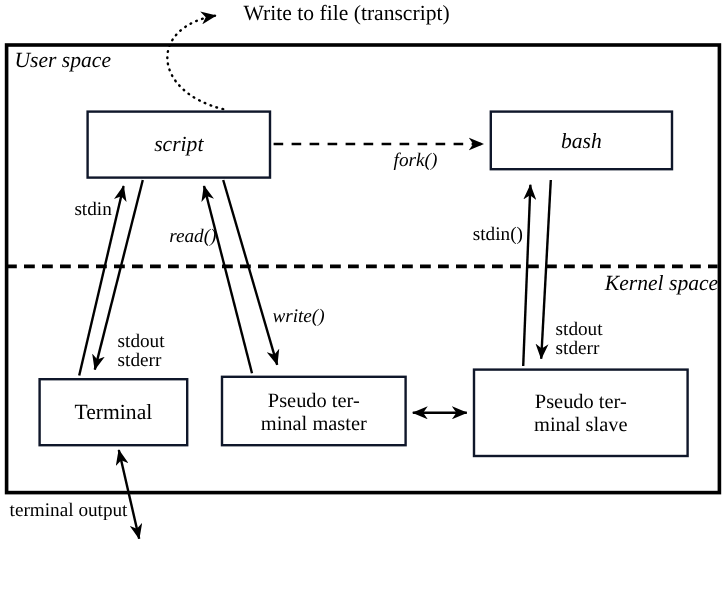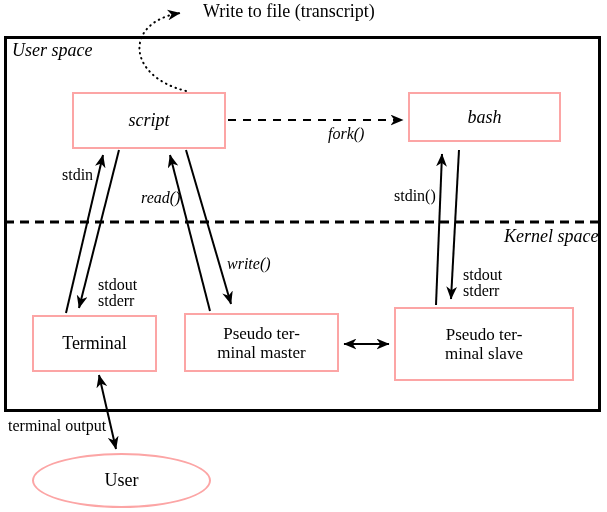--- a/index.html
+++ b/index.html
@@ -30,21 +30,21 @@
     top: 36px;
     width: 597px;
     height: 376px;
     border: 3px solid #000000;
     box-sizing: border-box;
     background: transparent;
     z-index: 0;
   }
   .node {
     position: absolute;
-    border: 2px solid #fca5a5;
+    border: 2px solid #0f172a;
     box-sizing: border-box;
     background: #ffffff;
     display: flex;
     flex-direction: column;
     align-items: center;
     justify-content: center;
     text-align: center;
     z-index: 2;
     font-size: 18px;
     line-height: 19px;
@@ -135,17 +135,14 @@
   <div class="node two-line" style="left:184px; top:313px; width:155px; height:59px;">
     <span>Pseudo ter-</span>
     <span>minal master</span>
   </div>
 
   <div class="node two-line" style="left:394px; top:307px; width:180px; height:74px;">
     <span>Pseudo ter-</span>
     <span>minal slave</span>
   </div>
 
-  <div class="node ellipse" style="left:32px; top:453px; width:179px; height:55px;">
-    <span>User</span>
-  </div>
 
 </div>
 
 </body></html>

